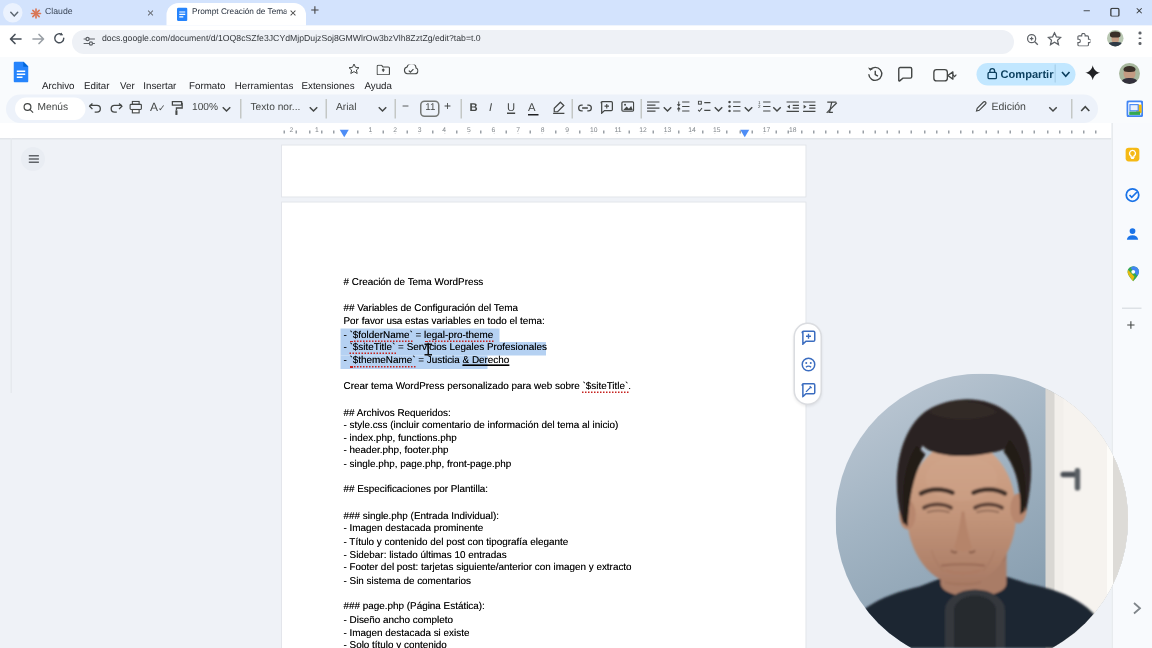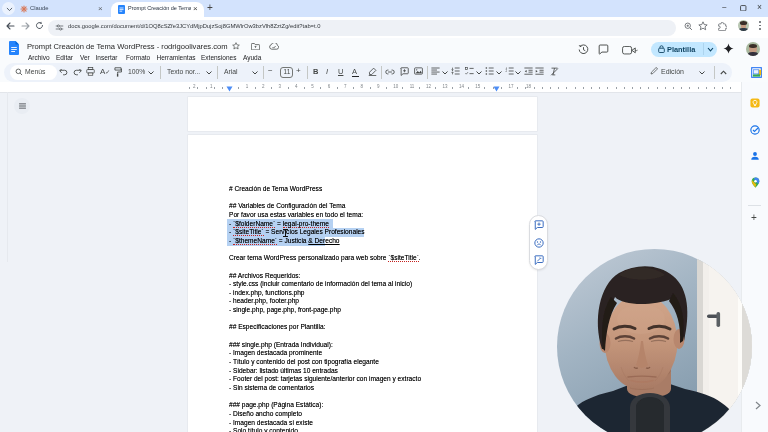--- a/index.html
+++ b/index.html
@@ -99,21 +99,20 @@
 
 <svg class="ic" style="left:9px;top:41px" width="10" height="14" viewBox="0 0 10 14">
       <path d="M1 0 h5.5 L10 3.5 V13 a1 1 0 0 1 -1 1 H1 a1 1 0 0 1 -1 -1 V1 a1 1 0 0 1 1 -1 Z" fill="#2684fc"></path>
       <path d="M6.5 0 L10 3.5 H6.5 Z" fill="#0066da"></path>
       <g stroke="#fff" stroke-width="0.9">
         <line x1="2.2" y1="6.5" x2="7.8" y2="6.5"></line>
         <line x1="2.2" y1="8.5" x2="7.8" y2="8.5"></line>
         <line x1="2.2" y1="10.5" x2="6" y2="10.5"></line>
       </g>
     </svg>
-<div class="abs" style="left:27px;top:41.5px;font-size:7.6px;color:#1f1f1f;white-space:nowrap;">Prompt Creación de Tema WordPress - rodrigoolivares.com</div>
 <svg class="ic" style="left:232px;top:42px" width="8" height="8" viewBox="0 0 12 12">
       <path d="M6 1 L7.5 4.3 L11 4.7 L8.4 7 L9.2 10.5 L6 8.6 L2.8 10.5 L3.6 7 L1 4.7 L4.5 4.3 Z" fill="none" stroke="#444746" stroke-width="1"></path>
     </svg>
 <svg class="ic" style="left:251px;top:42.5px" width="9" height="7" viewBox="0 0 12 9">
       <path d="M0.5 1.5 a1 1 0 0 1 1 -1 h3 l1.2 1.5 h4.8 a1 1 0 0 1 1 1 v5 a1 1 0 0 1 -1 1 h-9 a1 1 0 0 1 -1 -1 Z" fill="none" stroke="#444746" stroke-width="1"></path>
       <path d="M6 6.4 v-2.4 M4.9 5 l1.1 -1.2 L7.1 5" stroke="#444746" stroke-width="0.9" fill="none"></path>
     </svg>
 <svg class="ic" style="left:269px;top:43px" width="10" height="7" viewBox="0 0 13 9">
       <path d="M3.5 8 a3 3 0 0 1 -0.4 -5.9 a4 4 0 0 1 7.8 0.9 a2.6 2.6 0 0 1 -0.9 5 Z" fill="none" stroke="#444746" stroke-width="1"></path>
       <path d="M4.6 5.2 l1.4 1.4 L8.6 3.9" stroke="#444746" stroke-width="1" fill="none"></path>
@@ -140,21 +139,21 @@
       <rect x="0.6" y="0.6" width="12" height="10" rx="2.4" fill="none" stroke="#444746" stroke-width="1.2"></rect>
       <path d="M13 5.8 L17.5 2.6 V9 Z" fill="none" stroke="#444746" stroke-width="1.2" stroke-linejoin="round"></path>
       <path d="M19 5 l1.6 1.8 l1.6 -1.8" stroke="#444746" stroke-width="1" fill="none" transform="translate(-1.6,0)"></path>
     </svg>
 
 <div class="abs" style="left:651px;top:41.5px;width:66px;height:15px;background:#c2e7ff;border-radius:8px;"></div>
 <svg class="ic" style="left:657.5px;top:45px" width="7" height="8" viewBox="0 0 8 9">
       <rect x="0.8" y="3.6" width="6.4" height="4.9" rx="1" fill="none" stroke="#0b3f5e" stroke-width="1"></rect>
       <path d="M2.2 3.6 V2.6 a1.8 1.8 0 0 1 3.6 0 v1" fill="none" stroke="#0b3f5e" stroke-width="1"></path>
     </svg>
-<div class="abs" style="left:667px;top:44.5px;font-size:7.4px;color:#0b3f5e;font-weight:bold;">Plantilla</div>
+<div class="abs" style="left:667px;top:44.5px;font-size:7.4px;color:#0b3f5e;font-weight:bold;">Compartir</div>
 <div class="abs" style="left:703px;top:43px;width:1px;height:12px;background:#9fc8e3;opacity:0.6;"></div>
 <svg class="ic" style="left:707px;top:47px" width="7" height="5" viewBox="0 0 7 5">
       <path d="M1 1 L3.5 3.8 L6 1" stroke="#0b3f5e" stroke-width="1.1" fill="none"></path>
     </svg>
 
 <svg class="ic" style="left:723px;top:43px" width="11" height="11" viewBox="0 0 12 12">
       <path d="M6 0.5 C6.5 3.5 8.5 5.5 11.5 6 C8.5 6.5 6.5 8.5 6 11.5 C5.5 8.5 3.5 6.5 0.5 6 C3.5 5.5 5.5 3.5 6 0.5 Z" fill="#202124"></path>
     </svg>
 
 <div class="abs" style="left:746px;top:42px;width:14px;height:14px;border-radius:50%;background:#a8b89e;overflow:hidden;">

